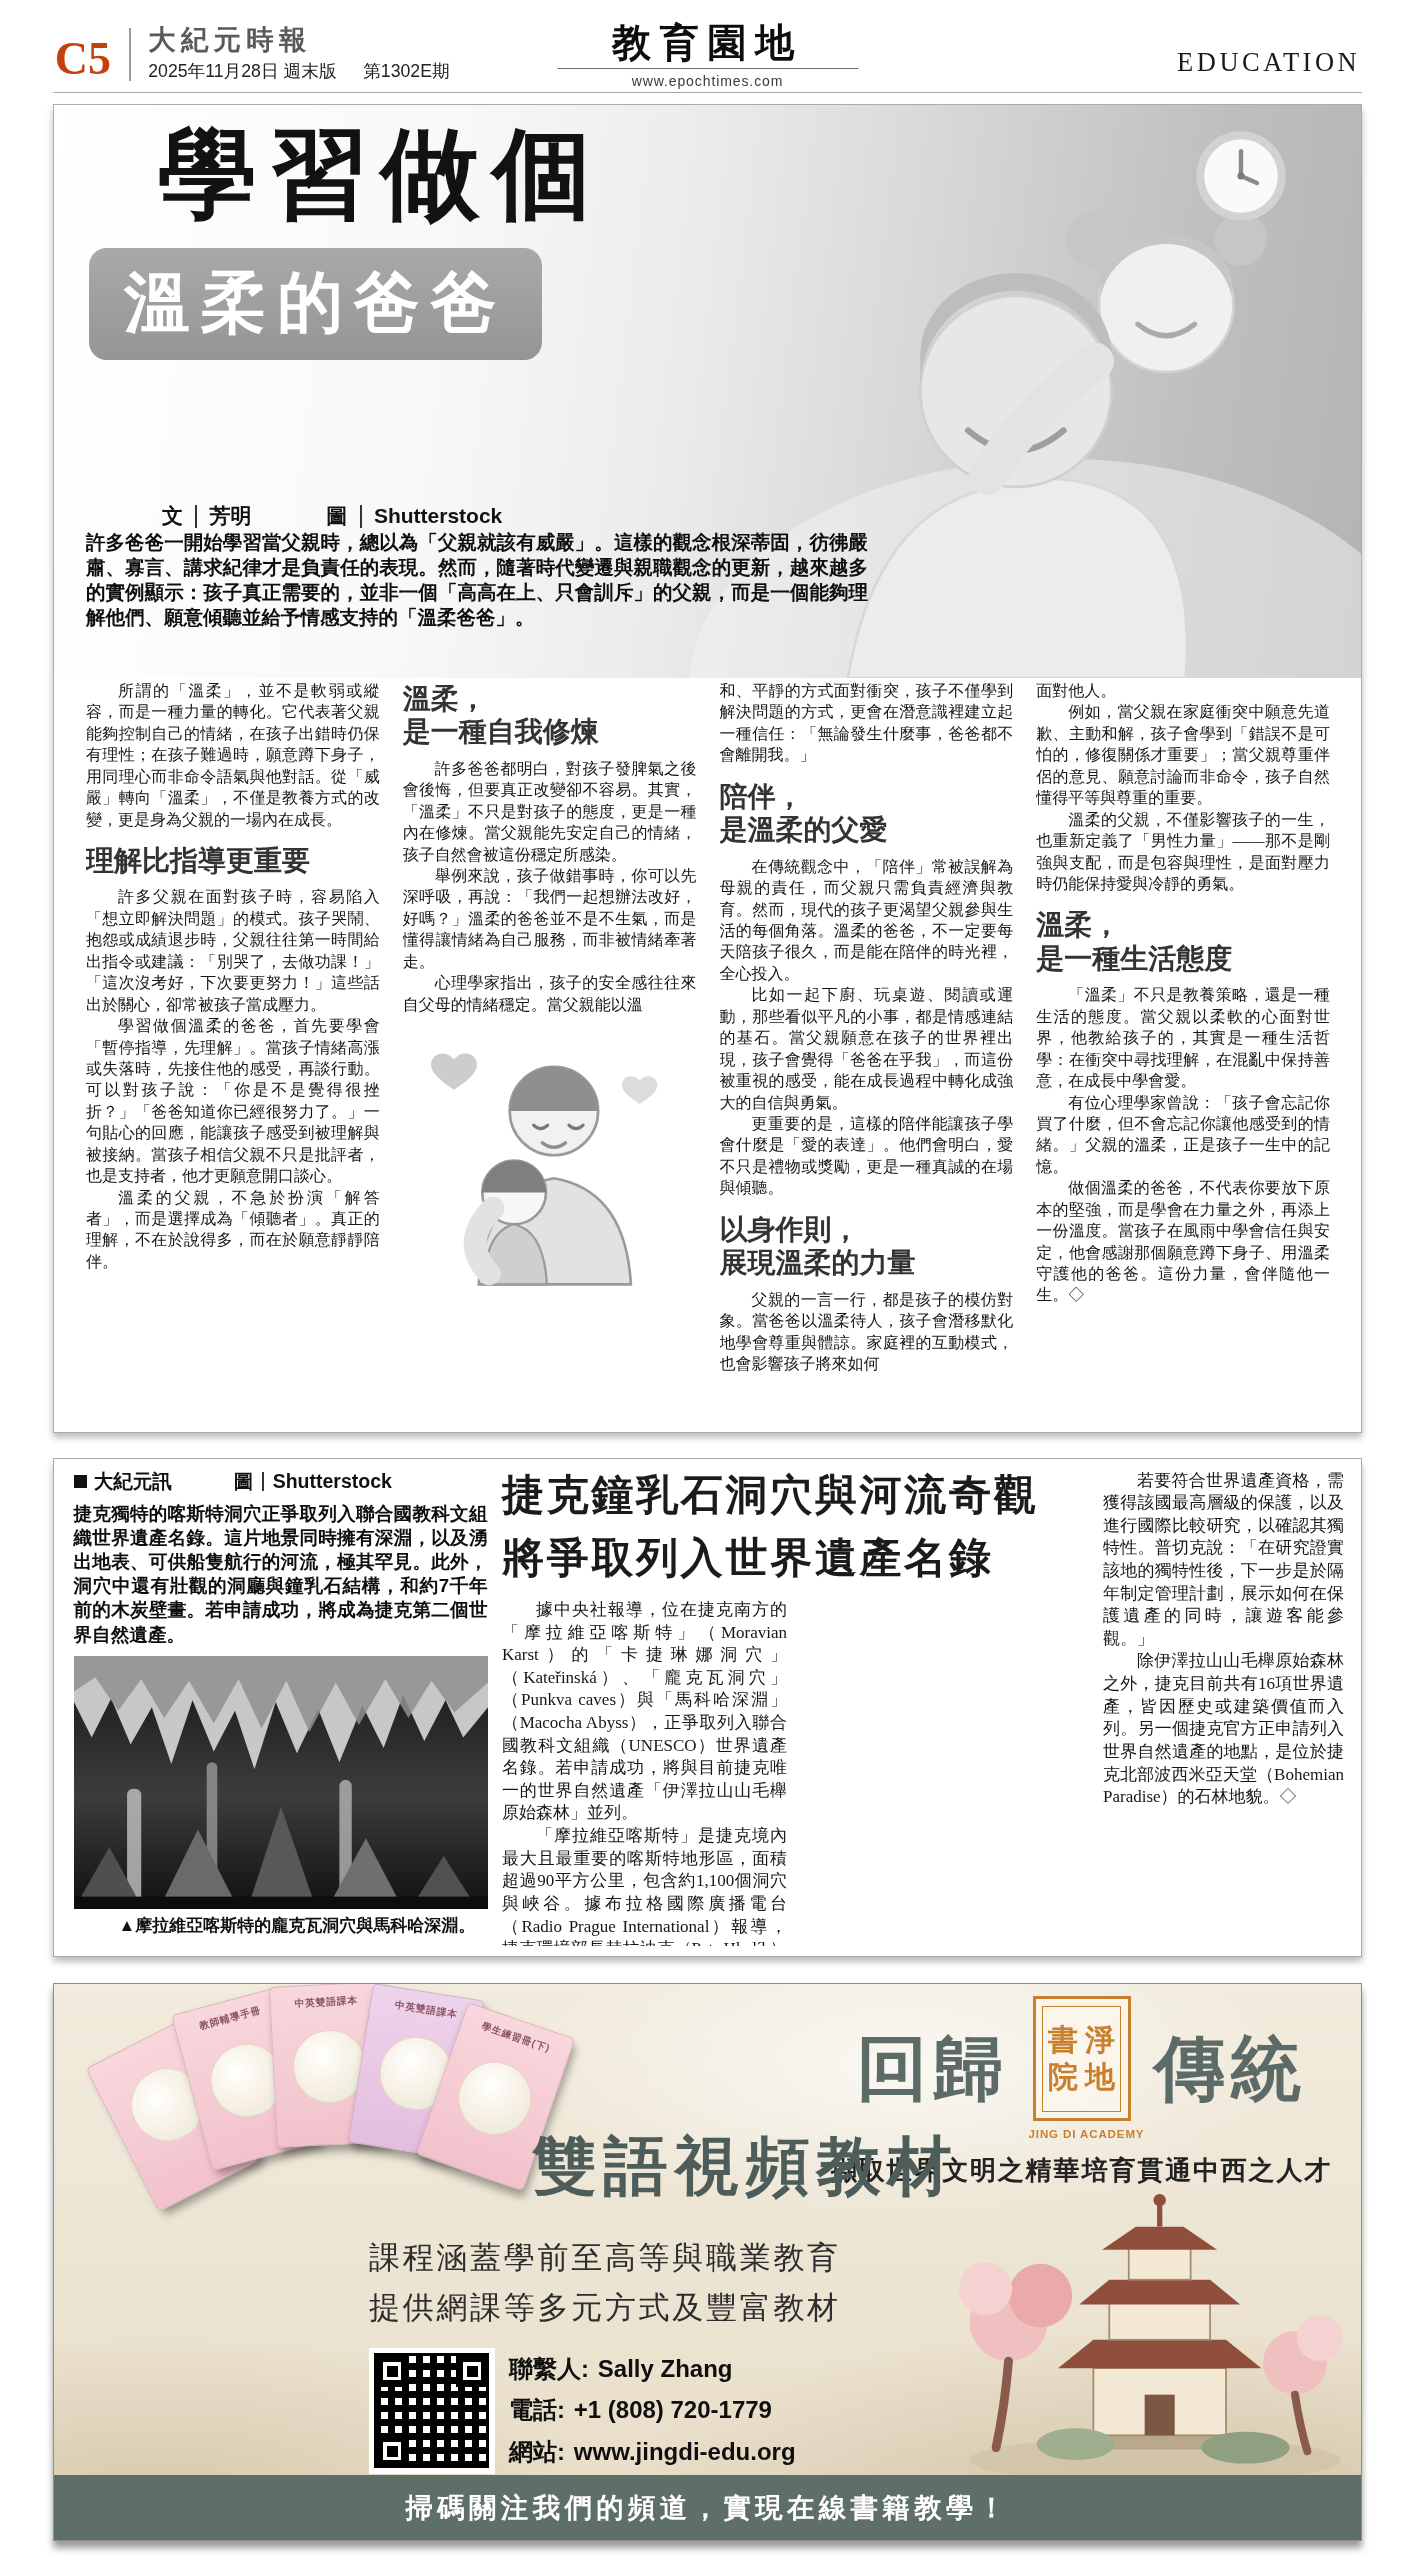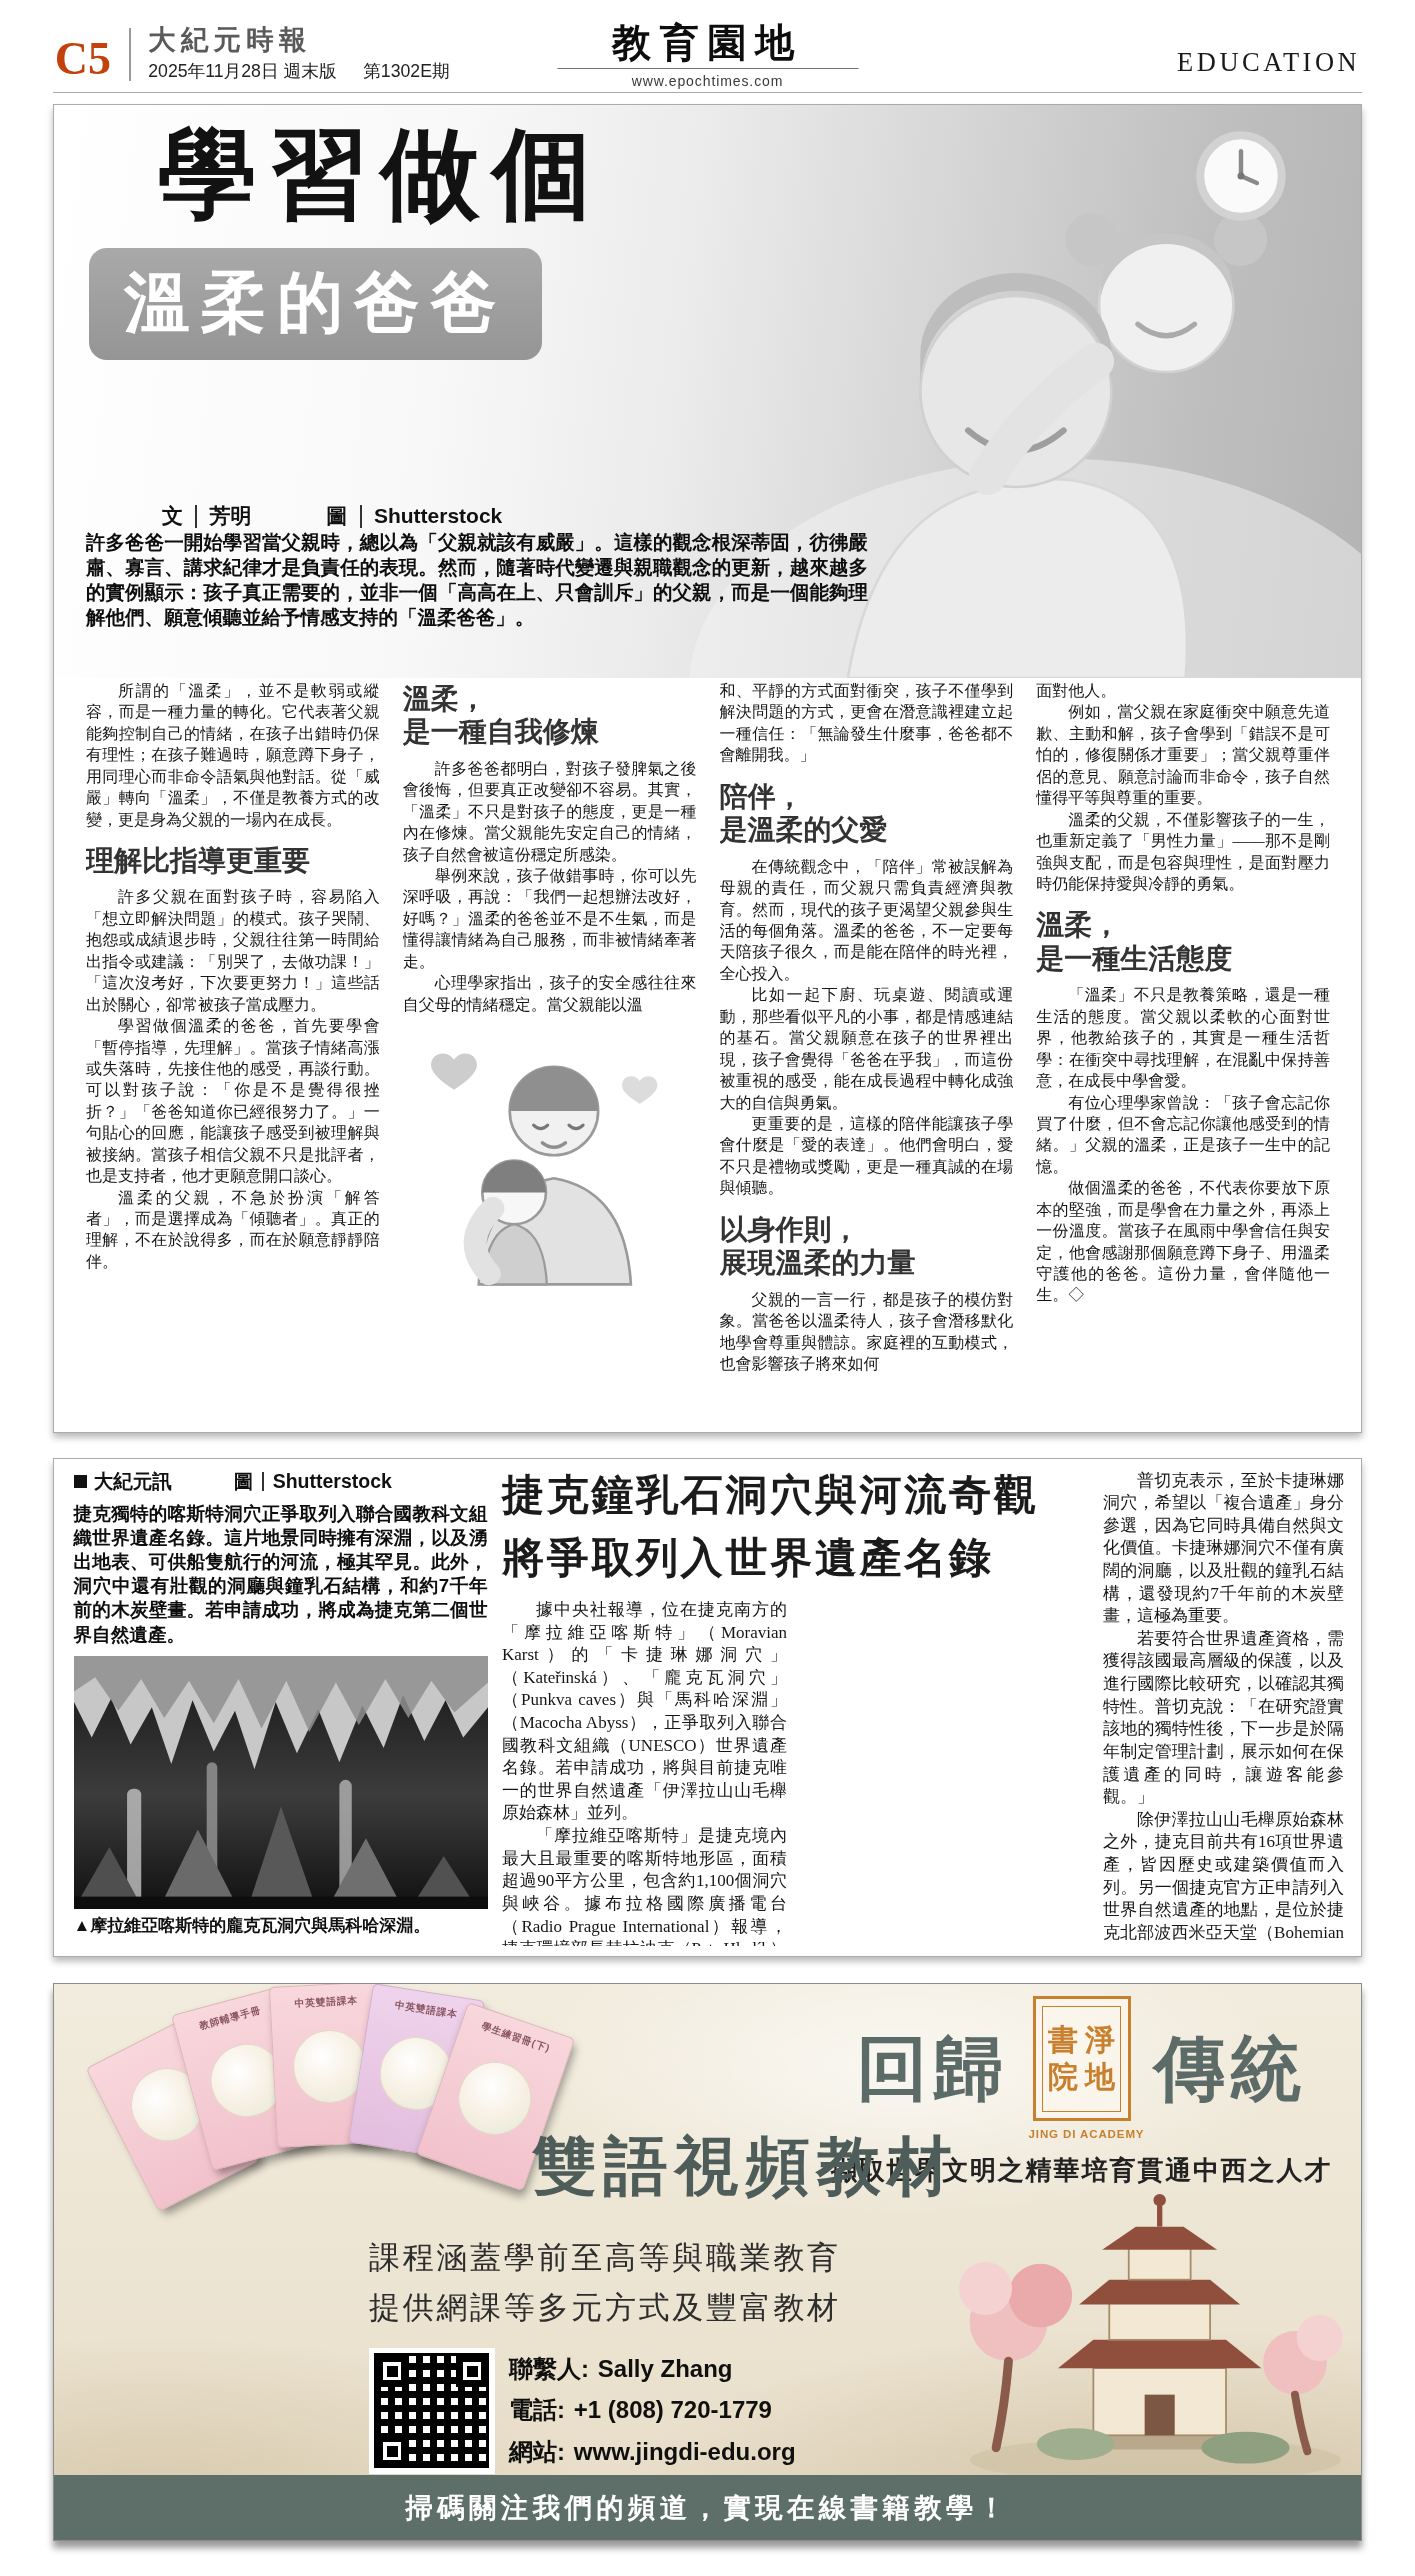--- a/index.html
+++ b/index.html
@@ -48,21 +48,21 @@
   
   .art2{position:absolute;left:53px;top:1458px;width:1307px;height:497px;background:#fff;
         border:0.9px solid #ababab;box-shadow:0 5.3px 7px rgba(0,0,0,.28);overflow:hidden;}
   .a2-left{position:absolute;left:19.5px;top:8.8px;width:414px;}
   .tagrow{display:flex;align-items:center;font-weight:800;font-size:19.5px;color:#111;}
   .bullet{width:13.3px;height:13.3px;background:#111;display:inline-block;margin-right:7px;}
   .tagrow .sep{width:1.8px;height:19.5px;background:#333;margin:0 8.8px;}
   .tagrow .gap{width:62px;}
   .a2-lede{margin-top:7px;font-weight:700;font-size:18.6px;line-height:1.3;text-align:justify;color:#0e0e0e;}
   .cave{margin-top:8.8px;width:414px;height:253px;overflow:hidden;}
-  .a2-caption{margin-top:6.2px;font-weight:700;font-size:17px;line-height:1.3;color:#111;}
+  .a2-caption{margin-top:6.2px;font-weight:700;font-size:17px;line-height:1.3;color:#111;margin-left:45px;}
   .a2-head{position:absolute;left:448px;top:3.5px;width:587px;margin:0;font-weight:900;font-size:42px;line-height:1.5;
         letter-spacing:2.7px;color:#1b1b1b;}
   .a2-head span{display:block;}
   .a2col{position:absolute;font-family:"Liberation Serif",serif;font-size:17px;line-height:1.33;text-align:justify;
         color:#161616;overflow:hidden;}
   .a2col p{margin:0;text-indent:2em;}
   .a2col p.noind{text-indent:0;}
   #a2colA{left:448px;top:140px;width:285px;height:347px;}
   #a2colB{left:748px;top:140px;width:285px;height:347px;}
   #a2colC{left:1049px;top:10.6px;width:241px;height:476px;}
@@ -279,21 +279,20 @@
     <h2 class="a2-head">
       <span>捷克鐘乳石洞穴與河流奇觀</span>
       <span>將爭取列入世界遺產名錄</span>
     </h2>
 
     <div class="a2col" id="a2colA">
       <p>據中央社報導，位在捷克南方的「摩拉維亞喀斯特」（Moravian Karst）的「卡捷琳娜洞穴」（Kateřinská）、「龐克瓦洞穴」（Punkva caves）與「馬科哈深淵」（Macocha Abyss），正爭取列入聯合國教科文組織（UNESCO）世界遺產名錄。若申請成功，將與目前捷克唯一的世界自然遺產「伊澤拉山山毛櫸原始森林」並列。</p>
       <p>「摩拉維亞喀斯特」是捷克境內最大且最重要的喀斯特地形區，面積超過90平方公里，包含約1,100個洞穴與峽谷。據布拉格國際廣播電台（Radio Prague International）報導，捷克環境部長赫拉迪克（Petr Hladík）宣</p>
     </div>
     <div class="a2col" id="a2colC">
-      <p>普切克表示，至於卡捷琳娜洞穴，希望以「複合遺產」身分參選，因為它同時具備自然與文化價值。卡捷琳娜洞穴不僅有廣闊的洞廳，以及壯觀的鐘乳石結構，還發現約7千年前的木炭壁畫，這極為重要。</p>
       <p>若要符合世界遺產資格，需獲得該國最高層級的保護，以及進行國際比較研究，以確認其獨特性。普切克說：「在研究證實該地的獨特性後，下一步是於隔年制定管理計劃，展示如何在保護遺產的同時，讓遊客能參觀。」</p>
       <p>除伊澤拉山山毛櫸原始森林之外，捷克目前共有16項世界遺產，皆因歷史或建築價值而入列。另一個捷克官方正申請列入世界自然遺產的地點，是位於捷克北部波西米亞天堂（Bohemian Paradise）的石林地貌。◇</p>
     </div>
   </section>
 
   <section class="ad">
 
     <div class="books">
       <div class="book" style="left:3.5px;top:50px;transform:rotate(-27deg);">
         <span class="blabel"></span>

